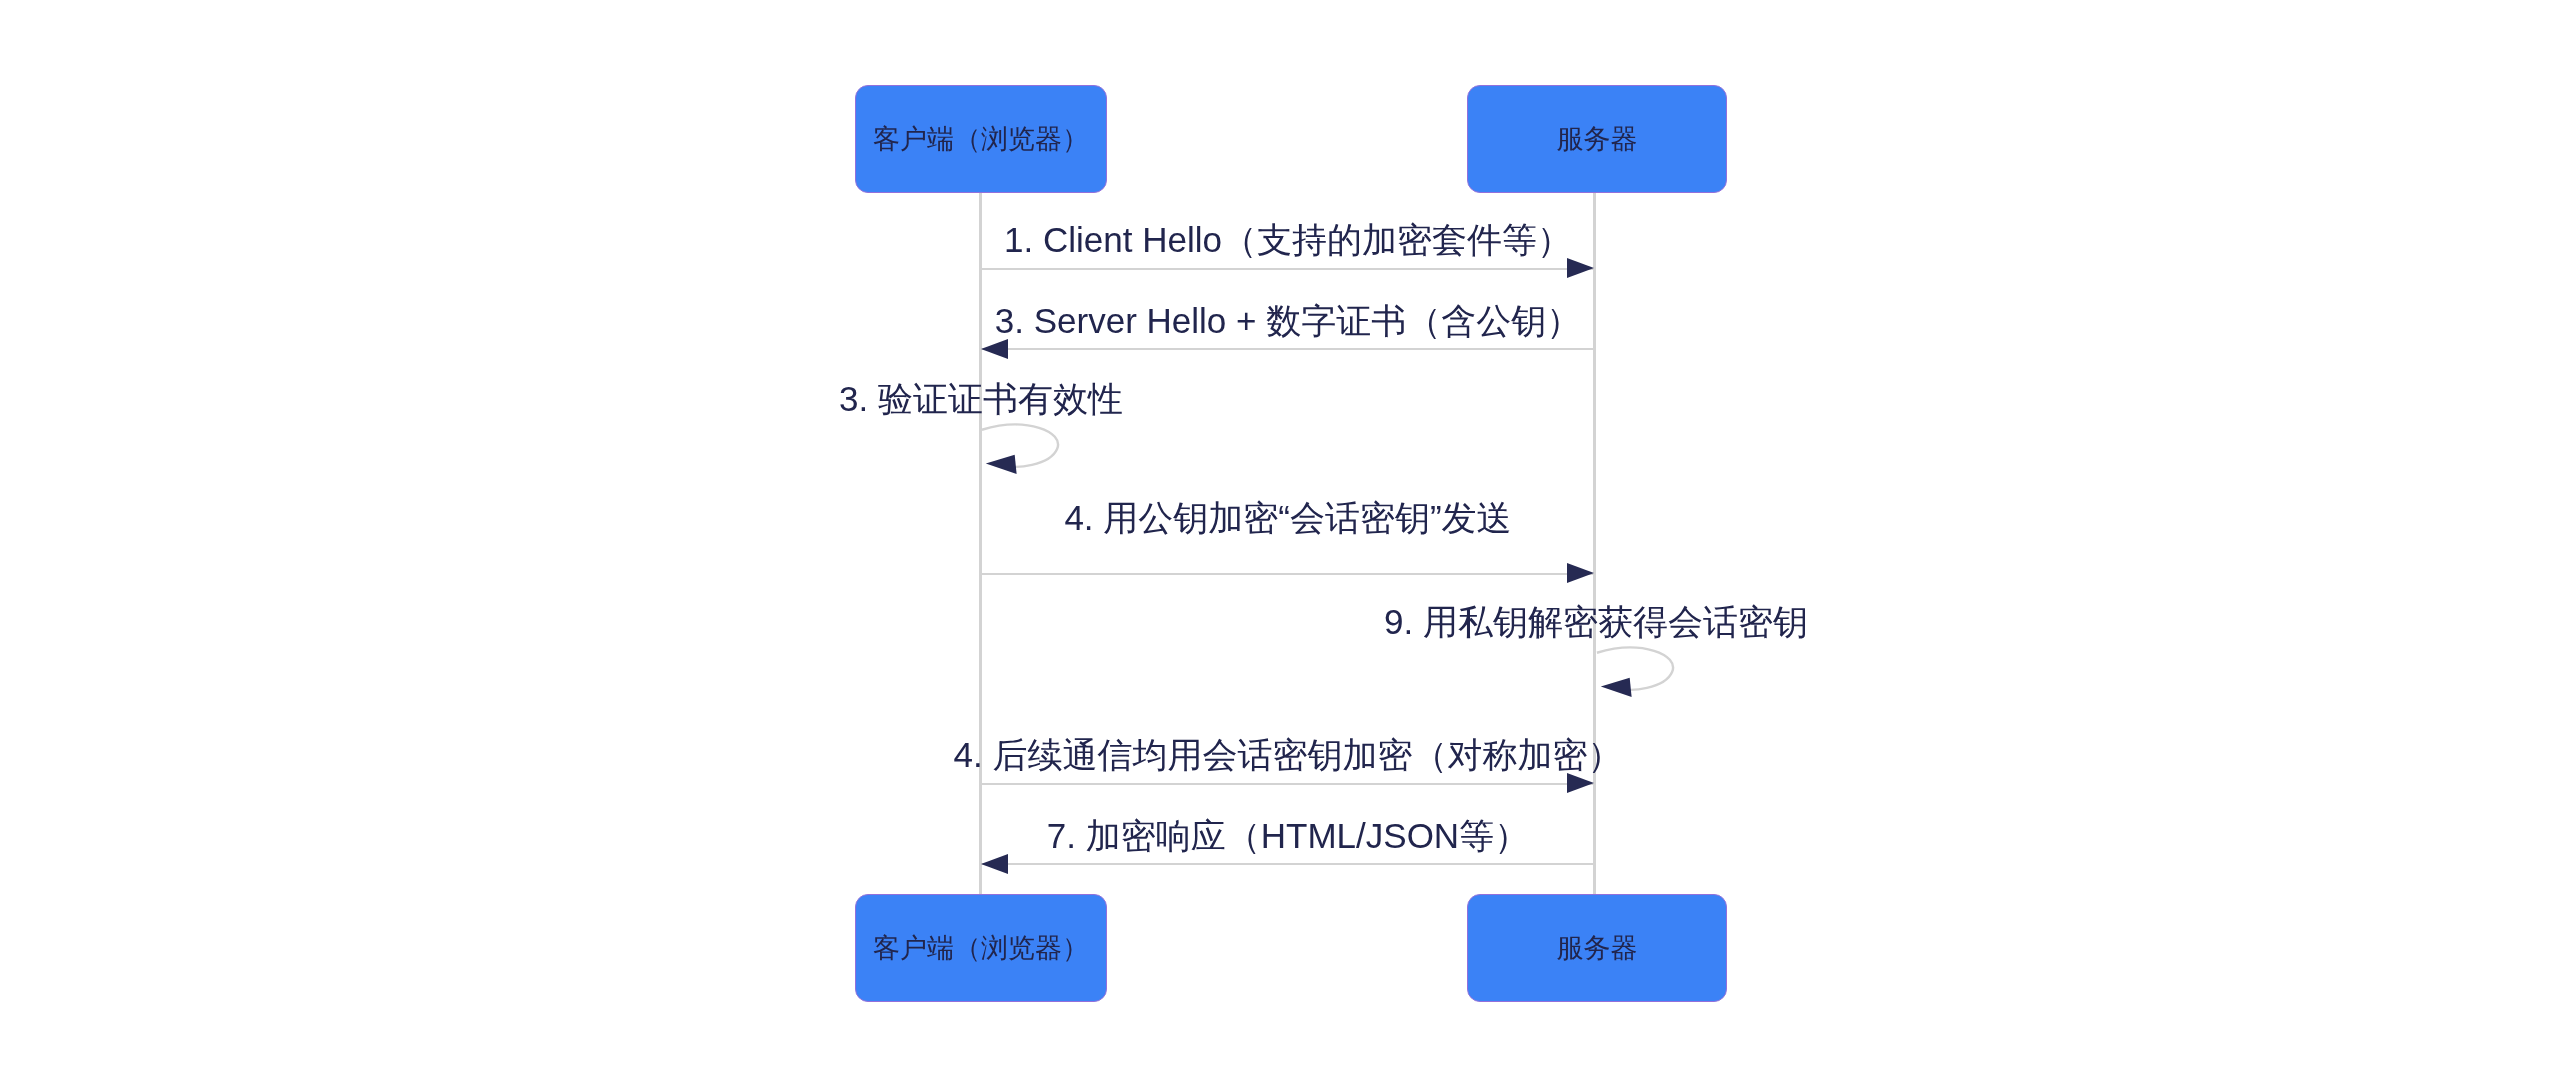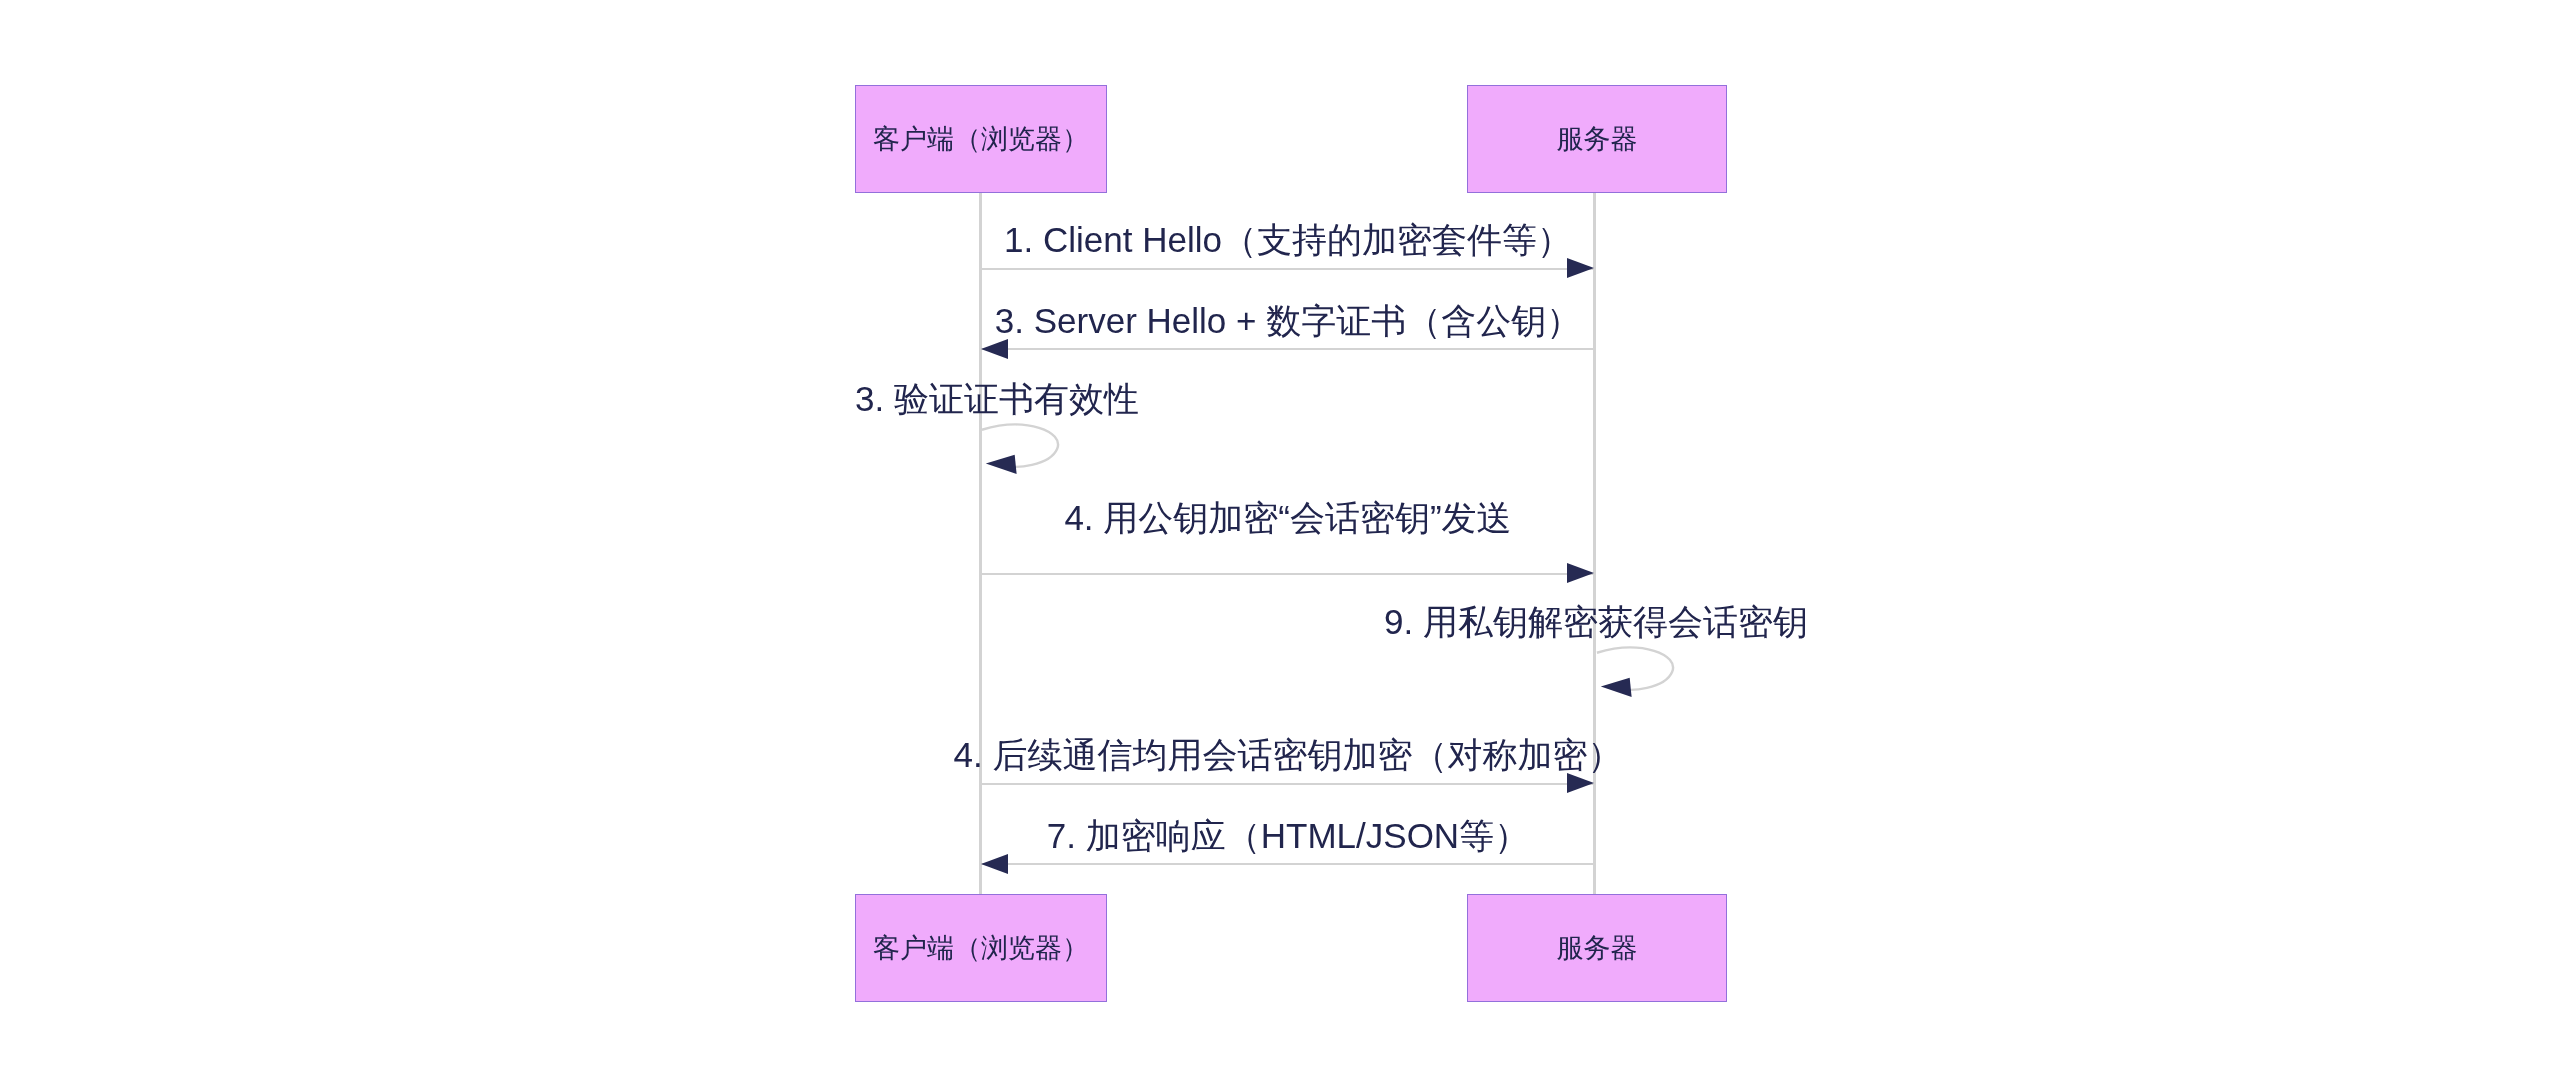--- a/index.html
+++ b/index.html
@@ -8,23 +8,23 @@
     background: #ffffff;
     font-family: "Liberation Sans", sans-serif;
     position: relative;
     overflow: hidden;
   }
   .stage { position: absolute; left: 0; top: 0; width: 2576px; height: 1086px; }
 
   
   .actor {
     position: absolute;
-    background: #f0abfc;
+    background: #3b82f6;
     border: 1.9px solid #9370db;
-    border-radius: 0;
+    border-radius: 13px;
     display: flex; align-items: center; justify-content: center;
     color: #21254d;
     font-size: 27px;
     box-sizing: border-box;
     text-align: right;
   }
   .actor.client { left: 855px; width: 252px; }
   .actor.server { left: 1467px; width: 260px; }
   .actor.top    { top: 85px;  height: 108px; }
   .actor.bottom { top: 894px; height: 108px; }
@@ -41,21 +41,21 @@
   
   .msg-label {
     position: absolute;
     transform: translateX(-50%);
     white-space: nowrap;
     color: #21254d;
     font-size: 35px;
     line-height: 33px;
   }
   .msg-label.mid  { left: 1288px; }
-  .msg-label.at-client { left: 981px; margin-left: 16px; }
+  .msg-label.at-client { left: 981px; }
   .msg-label.at-server { left: 1596px; }
 
   
   .msg-line {
     position: absolute;
     left: 981px; width: 614px; height: 1.9px;
     background: #d3d3d3;
   }
 
   

